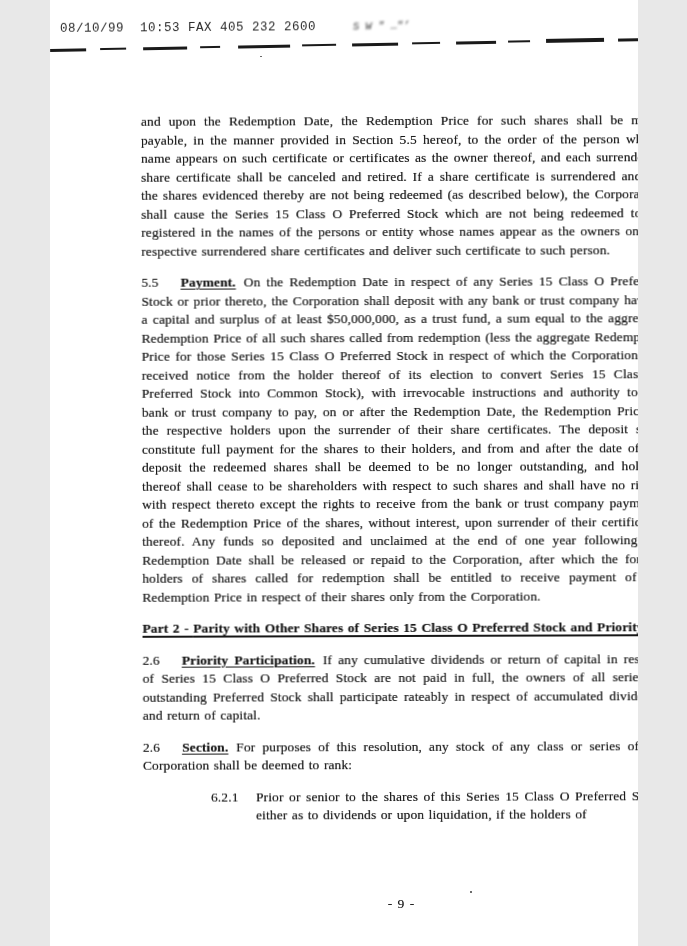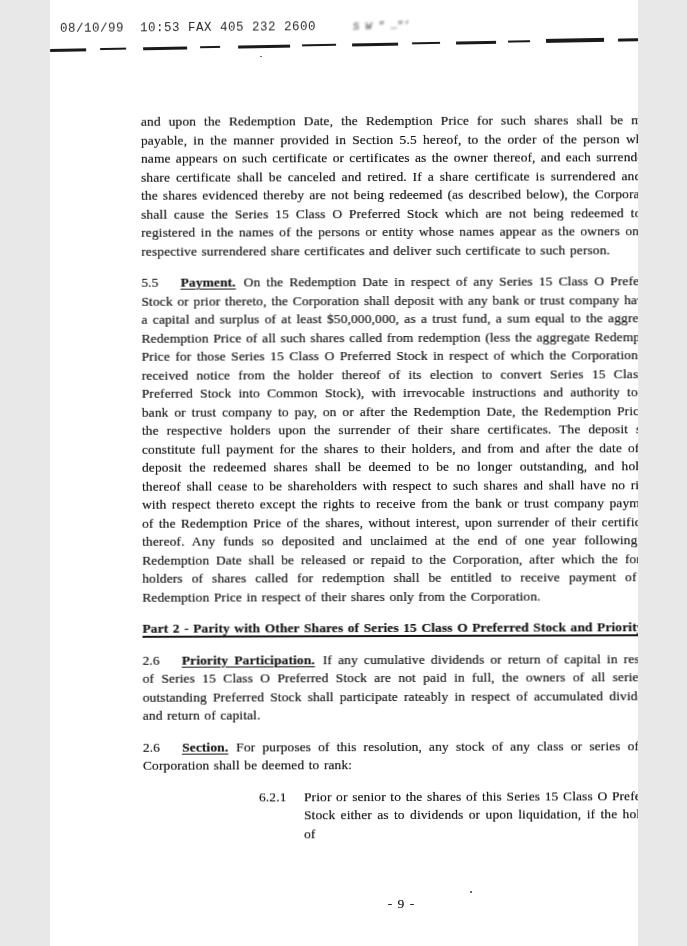--- a/index.html
+++ b/index.html
@@ -103,21 +103,20 @@
     text-decoration-thickness: 1.6px;
     text-underline-offset: 2.5px;
   }
   .sub-item {
     display: flex;
     margin-left: 68px;
     margin-bottom: 0;
   }
   .sub-item .sub-num {
     flex: 0 0 45px;
-    margin-left: 48px;
   }
   .sub-item .sub-text {
     flex: 1 1 auto;
     text-align: justify;
   }
   .page-number {
     position: absolute;
     top: 896px;
     left: 92px;
     width: 520px;

